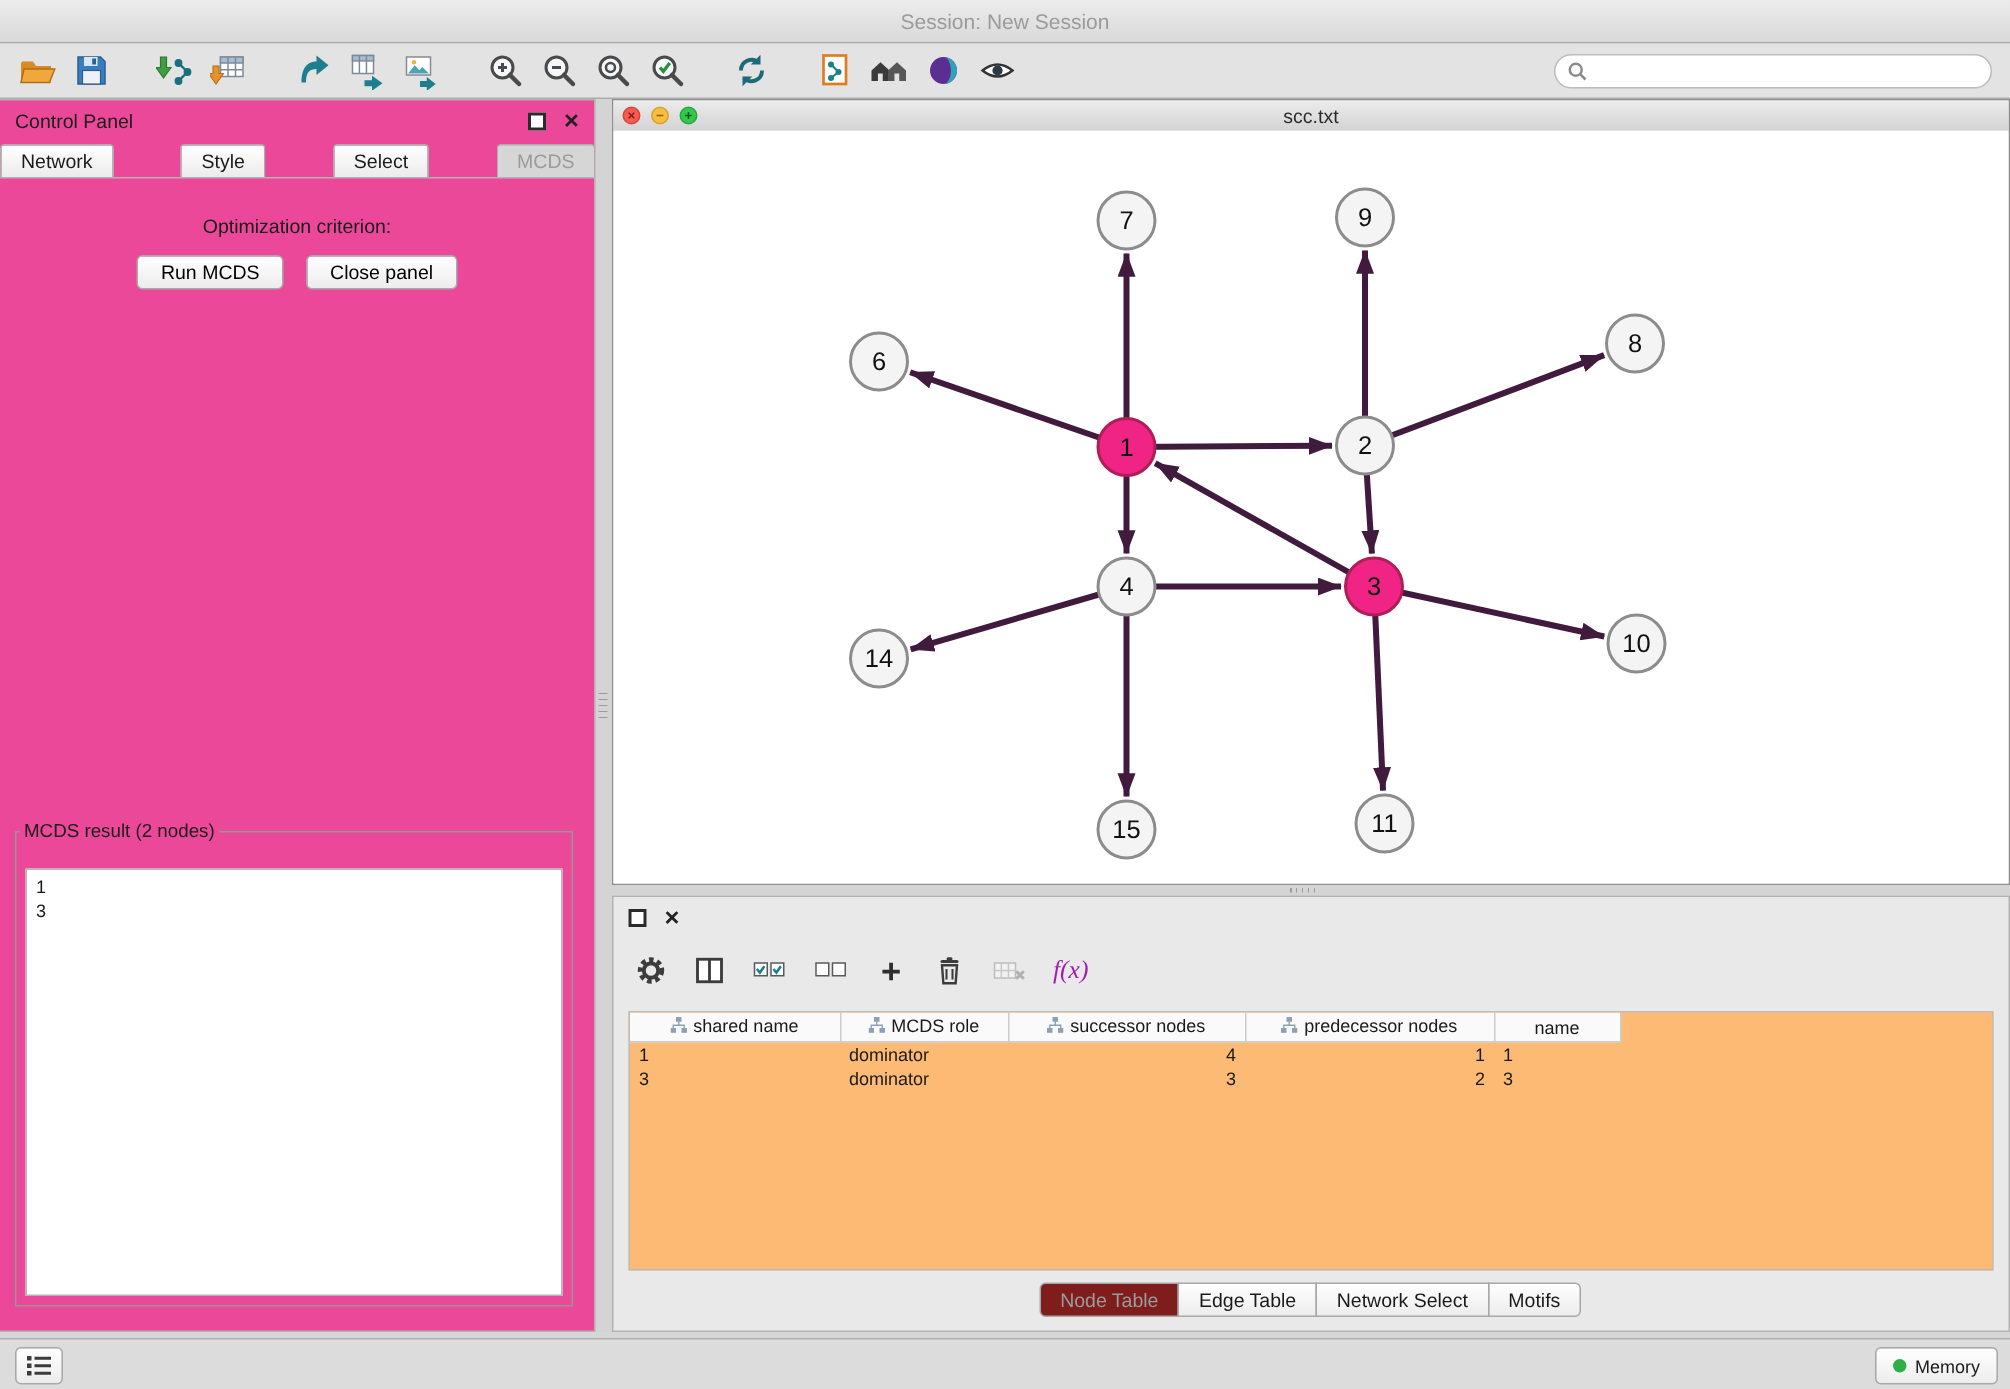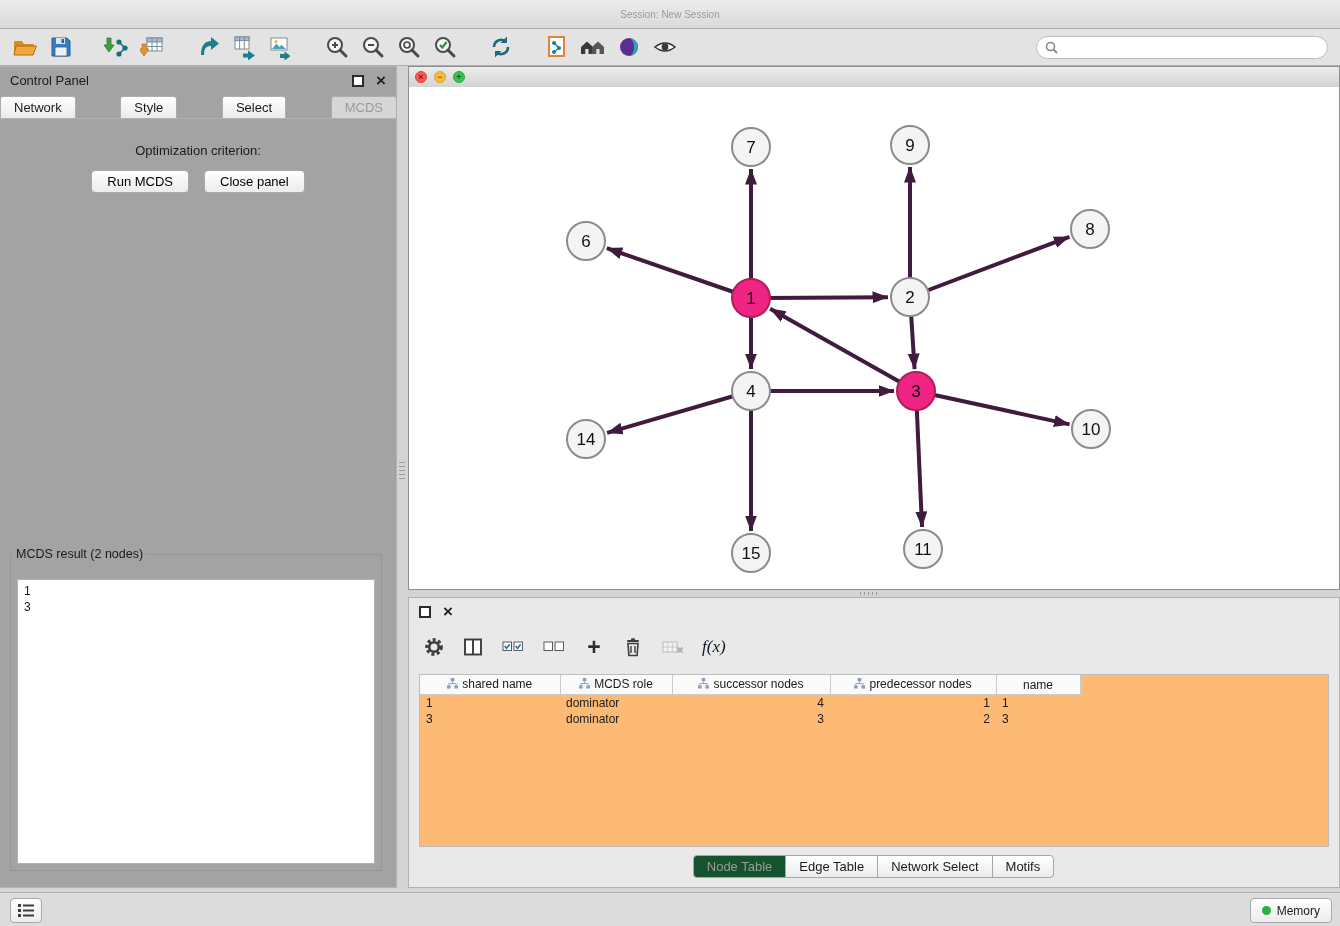--- a/index.html
+++ b/index.html
@@ -3,33 +3,33 @@
 <meta charset="utf-8">
 <style>
   html,body{margin:0;padding:0;background:#bfbfbf;}
   .app{position:relative;width:1340px;height:926px;background:#d6d6d6;
        font-family:"Liberation Sans",sans-serif;font-size:13px;color:#1a1a1a;overflow:hidden;}
 
   
   .titlebar{position:absolute;top:0;left:0;right:0;height:28px;
     background:linear-gradient(#ececec,#d9d9d9);border-bottom:1px solid #a9a9a9;
     display:flex;align-items:center;justify-content:center;}
-  .titlebar .wt{color:#9b9b9b;font-size:10px;}
+  .titlebar .wt{color:#9b9b9b;font-size:14px;}
 
   
   .toolbar{position:absolute;top:29px;left:0;right:0;height:37px;background:#e3e3e3;
     border-bottom:1px solid #adadad;display:flex;align-items:center;padding:0 10px;box-sizing:border-box;}
   .tbi{width:30px;height:30px;display:flex;align-items:center;justify-content:center;margin-right:6px;cursor:default;}
   .ggap{margin-left:20px;}
   .search{position:absolute;right:12px;top:7px;width:292px;height:23px;background:#fff;
     border:1px solid #bcbcbc;border-radius:12px;display:flex;align-items:center;padding:0 8px;box-sizing:border-box;}
   .search input{border:none;outline:none;flex:1;font:12px "Liberation Sans",sans-serif;background:transparent;margin-left:5px;}
 
   
-  .control-panel{position:absolute;left:0;top:66px;width:397px;height:822px;background:#a3a3a3;
+  .control-panel{position:absolute;left:0;top:66px;width:397px;height:822px;background:#ec4899;
     border:1px solid #b2b2b2;border-left:none;box-sizing:border-box;}
   .panel-header{height:27px;display:flex;align-items:center;padding:0 10px;}
   .panel-header .ptitle{flex:1;font-size:13px;color:#1a1a1a;}
   .float-btn{width:8px;height:8px;border:2px solid #2b2b2b;margin-right:12px;background:#fff;}
   .close-btn{font-size:17px;font-weight:bold;color:#222;line-height:14px;cursor:default;}
   .tabs-row{display:flex;justify-content:space-between;border-bottom:1px solid #b2b2b2;padding-top:2px;}
   .tab{padding:3px 13px;border:1px solid #adadad;border-bottom:none;margin-right:-1px;
     background:linear-gradient(#ffffff,#ebebeb);font-size:13px;border-radius:3px 3px 0 0;}
   .tab.selected{background:#d6d6d6;color:#9a9a9a;}
   .panel-body{position:absolute;top:52px;left:0;right:0;bottom:0;}
@@ -68,35 +68,35 @@
   .tl.green{background:#33c74d;border:1px solid #27a73c;color:#0d5c1c;}
   .net-title{position:absolute;left:0;right:0;text-align:center;font-size:13px;color:#2b2b2b;pointer-events:none;}
   .net-canvas{position:absolute;top:20px;left:0;right:0;bottom:0;background:#fff;overflow:hidden;}
 
   
   .table-panel{position:absolute;left:408px;top:597px;width:932px;height:291px;background:#e9e9e9;
     border:1px solid #b2b2b2;box-sizing:border-box;}
   .tp-toolbar{position:absolute;left:14px;top:30px;height:38px;display:flex;align-items:center;gap:17px;}
   .tp-icon{display:flex;align-items:center;justify-content:center;min-width:22px;height:24px;}
   .plus-glyph{font-size:23px;font-weight:bold;color:#2e2e2e;line-height:20px;}
-  .fx{font-family:"Liberation Serif",serif;font-style:italic;font-size:17px;color:#0f172a;}
+  .fx{font-family:"Liberation Serif",serif;font-style:italic;font-size:17px;color:#a21caf;}
   .table-wrap{position:absolute;left:10px;right:10px;top:76px;bottom:40px;background:#fdba74;border:1px solid #bdbdbd;overflow:hidden;}
   table.datatable{border-collapse:collapse;font-size:12px;table-layout:fixed;}
   table.datatable th{border:1px solid #cccccc;border-top:none;background:#fafafa;font-weight:normal;
     height:19px;padding:0 4px;font-size:12px;}
   table.datatable th:first-child{border-left:none;}
   table.datatable td{height:16px;padding:0 6px;overflow:hidden;white-space:nowrap;}
   td.num{text-align:right;padding-right:12px;}
   .hic{display:inline-block;vertical-align:-1px;margin-right:4px;}
   .bottom-tabs{position:absolute;bottom:9px;left:0;right:0;display:flex;justify-content:center;}
   .btab{padding:3px 13px;border:1px solid #a7a7a7;margin-left:-1px;background:linear-gradient(#ffffff,#ececec);
     font-size:13px;}
   .btab:first-child{border-radius:4px 0 0 4px;}
   .btab:last-child{border-radius:0 4px 4px 0;}
-  .btab.selected{background:#14532d;color:#9b9b9b;}
+  .btab.selected{background:#7f1d1d;color:#9b9b9b;}
 
   
   .statusbar{position:absolute;left:0;right:0;bottom:0;height:33px;background:#dcdcdc;border-top:1px solid #b0b0b0;}
   .sb-left-btn{position:absolute;left:10px;top:5px;width:30px;height:23px;border:1px solid #a9a9a9;border-radius:4px;
     background:linear-gradient(#ffffff,#ececec);display:flex;align-items:center;justify-content:center;}
   .memory-btn{position:absolute;right:8px;top:5px;height:23px;border:1px solid #a9a9a9;border-radius:4px;
     background:linear-gradient(#ffffff,#ececec);display:flex;align-items:center;gap:6px;padding:0 11px;font-size:12px;}
   .mem-dot{width:9px;height:9px;border-radius:50%;background:#2fae43;}
 </style>
 </head>
@@ -269,20 +269,21 @@
     </div>
   </div>
 
   <div class="v-splitter"></div>
 
   <div class="network-window">
     <div class="net-titlebar">
       <span class="tl red">×</span>
       <span class="tl yellow">−</span>
       <span class="tl green">+</span>
+      <span class="net-title">scc.txt</span>
     </div>
     <div class="net-canvas">
       <svg id="graph-svg" width="930" height="502">
         <defs>
           <marker id="arrowhead" markerUnits="userSpaceOnUse" markerWidth="18" markerHeight="14" refX="15.5" refY="6" orient="auto">
             <path id="arrow-path" d="M0,0 L16,6 L0,12 Z" fill="#401b3e"></path>
           </marker>
         </defs>
       <line x1="342" y1="211" x2="342" y2="82" stroke="#401b3e" stroke-width="4" marker-end="url(#arrowhead)"></line>
           <line x1="342" y1="211" x2="197.79418452029668" y2="161.18344556155705" stroke="#401b3e" stroke-width="4" marker-end="url(#arrowhead)"></line>

